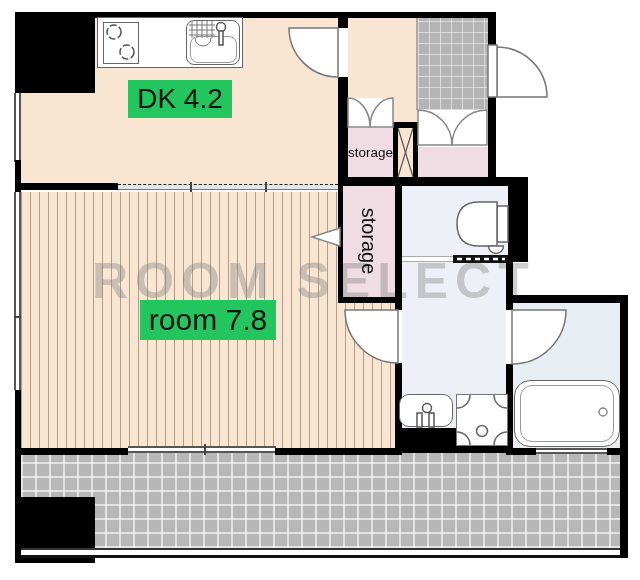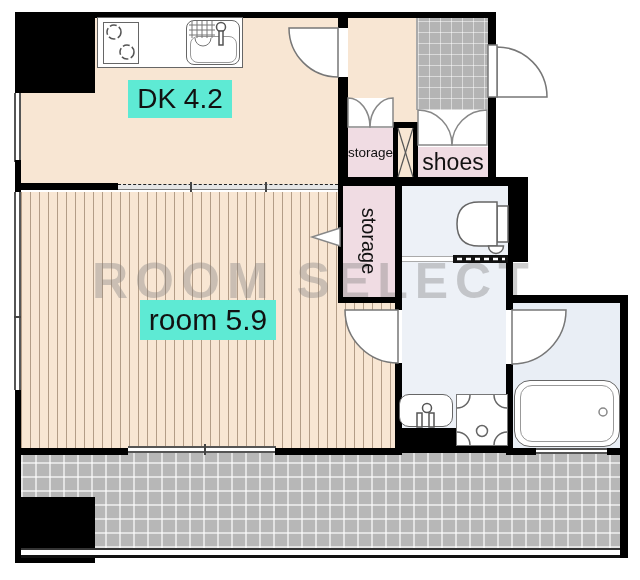--- a/index.html
+++ b/index.html
@@ -31,21 +31,21 @@
   .partition{background:#fff;border-top:1px solid #aaa;border-bottom:1px solid #aaa;}
   
   .wall{background:var(--wall,#000);z-index:3;}
   
   .fix{z-index:4;background:#fff;border:1.5px solid #666;box-sizing:border-box;}
   .fix-inner{z-index:4;background:transparent;border:1px solid #999;box-sizing:border-box;}
   .railing{z-index:3;background:#fff;border-top:2px solid #333;border-bottom:3px solid #111;box-sizing:border-box;}
   
   .overlay{z-index:5;pointer-events:none;}
   
-  .label{z-index:6;background:#5eead4;display:flex;align-items:center;justify-content:center;
+  .label{z-index:6;background:#22c55e;display:flex;align-items:center;justify-content:center;
          color:var(--label-text,#111);}
   .label-plain{background:transparent;}
   .watermark{z-index:2;color:var(--watermark,rgba(125,125,125,0.38));
     font-size:50px;font-weight:700;letter-spacing:7px;white-space:nowrap;}
 </style>
 </head>
 <body>
 
 <div class="canvas">
 
@@ -194,25 +194,22 @@
     </g>
     <g stroke="#888">
       <circle cx="603" cy="412" r="4"></circle>
     </g>
   </svg>
 
   <div class="abs label" style="left:128px;top:80px;width:104px;height:38px;font-size:28px;">
     <span>DK 4.2</span>
   </div>
   <div class="abs label" style="left:140px;top:300px;width:136px;height:40px;font-size:30px;">
-    <span>room 5.9</span>
+    <span>room 7.8</span>
   </div>
   <div class="abs label label-plain" style="left:346px;top:128px;width:49px;height:49px;font-size:13.5px;">
     <span>storage</span>
   </div>
-  <div class="abs label label-plain" style="left:418px;top:147px;width:70px;height:30px;font-size:23px;">
-    <span>shoes</span>
-  </div>
   <div class="abs label label-plain" style="left:319px;top:231px;width:100px;height:20px;font-size:20px;transform:rotate(90deg);">
     <span>storage</span>
   </div>
 
 </div>
 
 </body></html>

